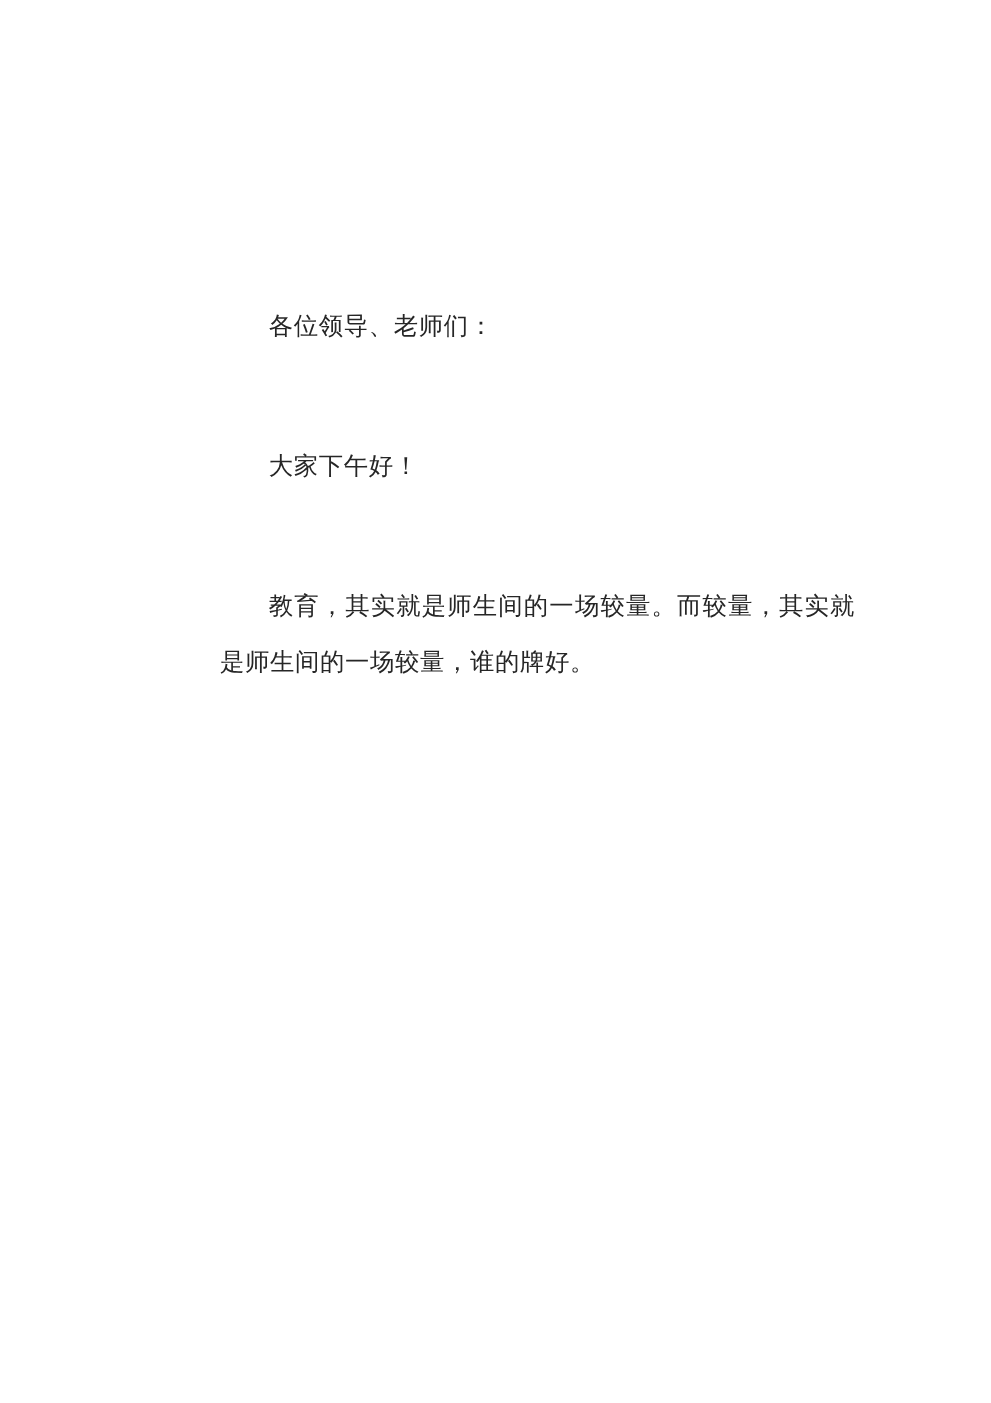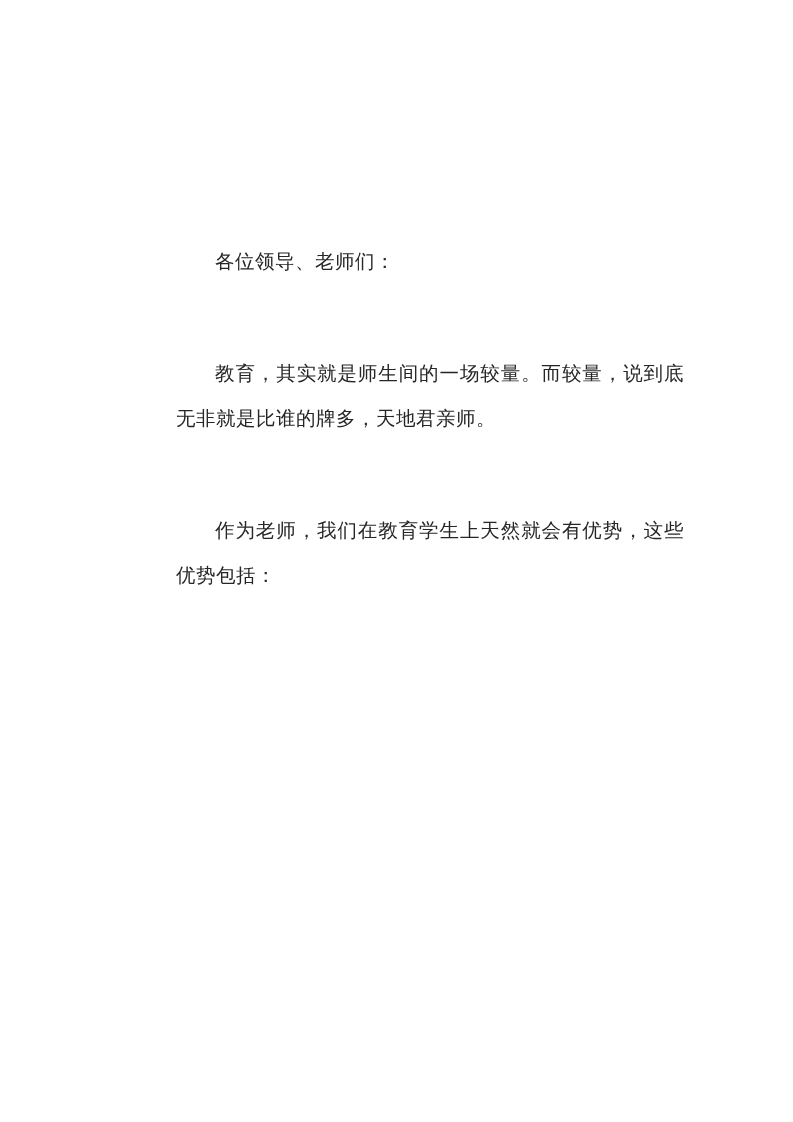--- a/index.html
+++ b/index.html
@@ -35,16 +35,16 @@
     margin-bottom: 35px;
     word-break: break-all;
   }
 </style>
 </head>
 <body>
 
 <div class="page">
   <div class="content">
     <p>各位领导、老师们：</p>
-    <p>教育，其实就是师生间的一场较量。而较量，说到底无非就是比谁的牌多，天地君亲师。</p>
-    <p>作为老师，我们在教育学生上天然就会有优势，这些优势包括：</p>
+    <p>大家下午好！</p>
+    <p>教育，其实就是师生间的一场较量。而较量，其实就是师生间的一场较量，谁的牌好。</p>
   </div>
 </div>
 
 </body></html>

